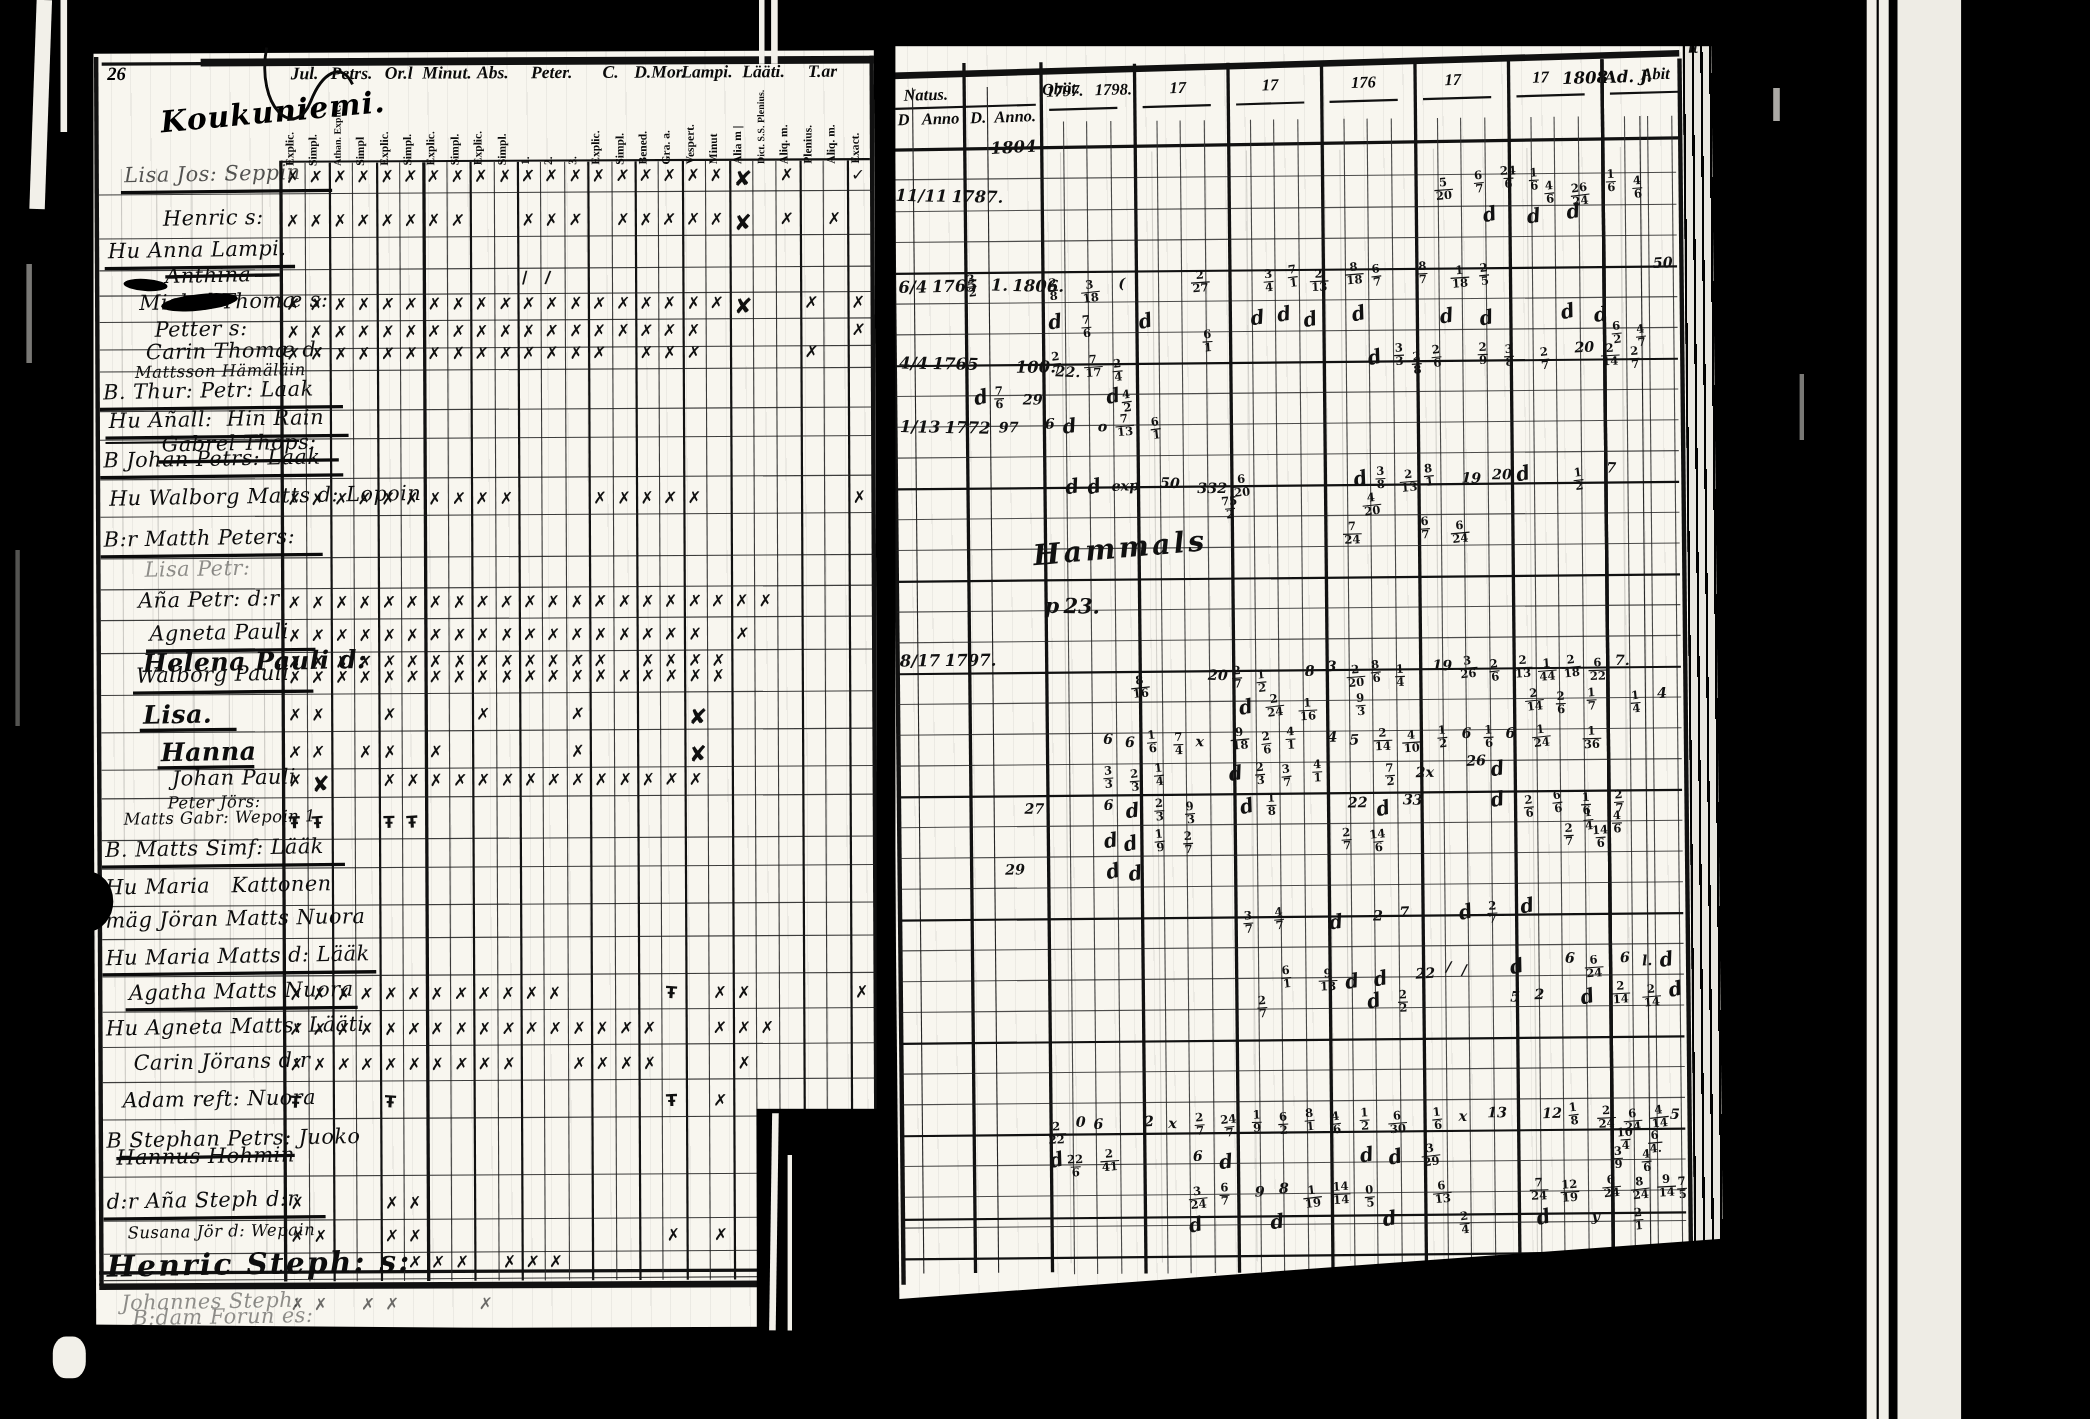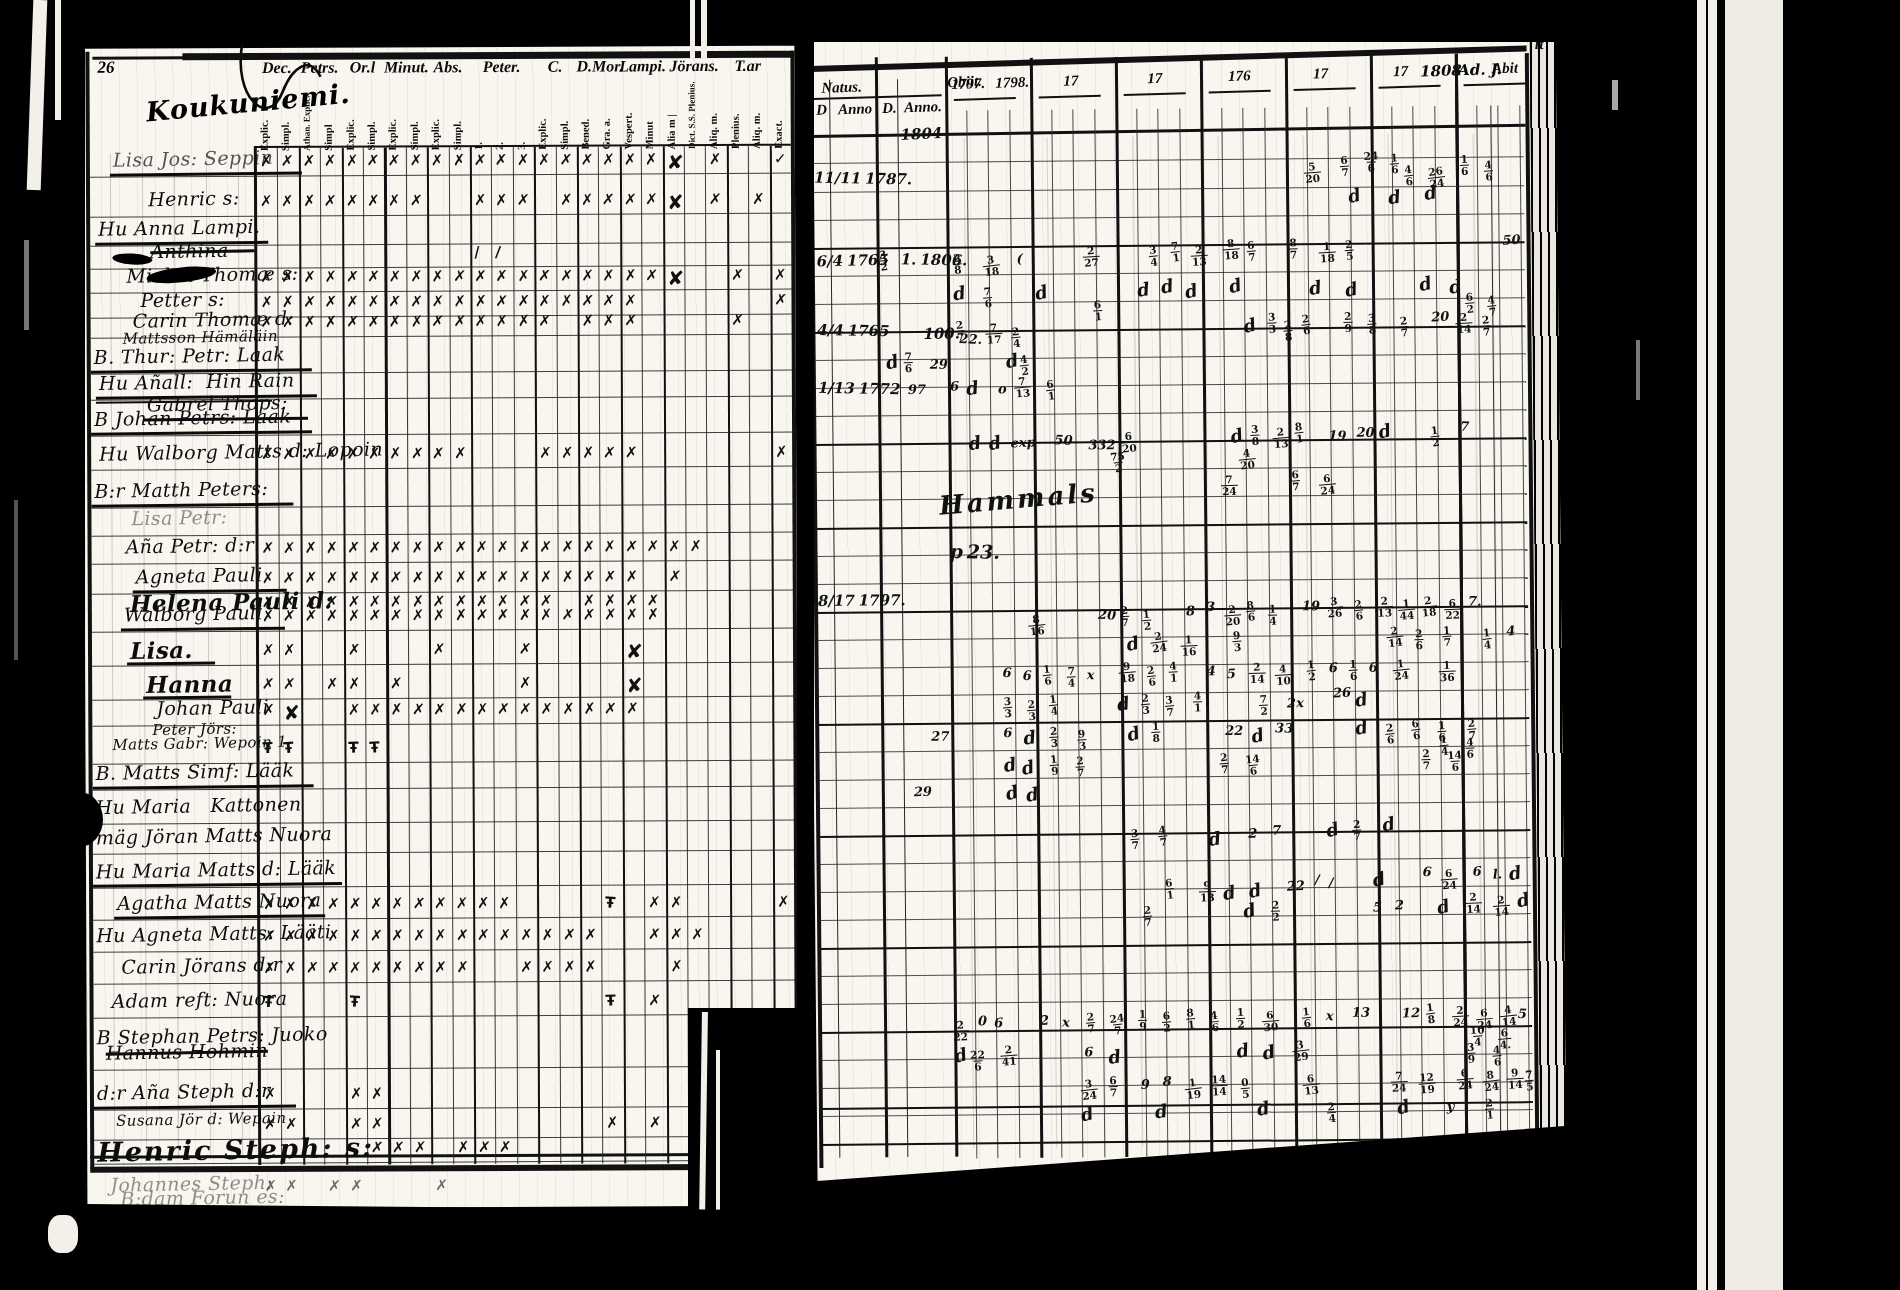--- a/index.html
+++ b/index.html
@@ -70,21 +70,21 @@
         <div class="ln" style="left: 88px; top: 1152px; width: 709px; height: 3px;"></div>
         <div class="ln" style="left: 88px; top: 1163px; width: 709px; height: 6px;"></div>
         <div class="ln" style="left: 793px; top: 50px; width: 4px; height: 1118px;"></div>
         <div class="ln" style="left: 258px; top: 143px; width: 535px; height: 2px;"></div>
         <div class="ln" style="left: 112px; top: 150px; width: 1px; height: 1005px; background: rgb(0, 0, 0); opacity: 0.18;"></div>
         <div class="ln" style="left: 144px; top: 150px; width: 1px; height: 1005px; background: rgb(0, 0, 0); opacity: 0.18;"></div>
         <div class="ln" style="left: 176px; top: 150px; width: 1px; height: 1005px; background: rgb(0, 0, 0); opacity: 0.18;"></div>
         <div class="ln" style="left: 208px; top: 150px; width: 1px; height: 1005px; background: rgb(0, 0, 0); opacity: 0.18;"></div>
         <div class="ln" style="left: 240px; top: 150px; width: 1px; height: 1005px; background: rgb(0, 0, 0); opacity: 0.18;"></div>
         <div class="ln" style="left: 256px; top: 143px; width: 2.5px; height: 1019px;"></div>
-        <div class="hdr-main" style="left: 258px; top: 56px; width: 42.8px;">Dec.</div>
+        <div class="hdr-main" style="left: 258px; top: 56px; width: 42.8px;">Jul.</div>
         <div class="hdr-sub" style="left: 262px; top: 72px;">Explic.</div>
         <div class="ln" style="left: 279.4px; top: 145px; width: 1px; height: 1017px; background: rgb(38, 38, 38); opacity: 0.9;"></div>
         <div class="hdr-sub" style="left: 283.4px; top: 72px;">Simpl.</div>
         <div class="ln" style="left: 300.8px; top: 145px; width: 2.2px; height: 1017px;"></div>
         <div class="hdr-main" style="left: 300.8px; top: 56px; width: 42.8px;">Petrs.</div>
         <div class="hdr-sub" style="left: 304.8px; top: 72px; font-size: 9px;">Athan. Explic.</div>
         <div class="ln" style="left: 322.2px; top: 145px; width: 1px; height: 1017px; background: rgb(38, 38, 38); opacity: 0.9;"></div>
         <div class="hdr-sub" style="left: 326.2px; top: 72px;">Simpl</div>
         <div class="ln" style="left: 343.6px; top: 145px; width: 2.2px; height: 1017px;"></div>
         <div class="hdr-main" style="left: 343.6px; top: 56px; width: 42.8px;">Or.l</div>
@@ -117,21 +117,21 @@
         <div class="hdr-main" style="left: 579px; top: 56px; width: 42.8px;">D.Mor.</div>
         <div class="hdr-sub" style="left: 583px; top: 72px;">Bened.</div>
         <div class="ln" style="left: 600.4px; top: 145px; width: 1px; height: 1017px; background: rgb(38, 38, 38); opacity: 0.9;"></div>
         <div class="hdr-sub" style="left: 604.4px; top: 72px;">Gra. a.</div>
         <div class="ln" style="left: 621.8px; top: 145px; width: 2.2px; height: 1017px;"></div>
         <div class="hdr-main" style="left: 621.8px; top: 56px; width: 42.8px;">Lampi.</div>
         <div class="hdr-sub" style="left: 625.8px; top: 72px;">Vespert.</div>
         <div class="ln" style="left: 643.2px; top: 145px; width: 1px; height: 1017px; background: rgb(38, 38, 38); opacity: 0.9;"></div>
         <div class="hdr-sub" style="left: 647.2px; top: 72px;">Minut</div>
         <div class="ln" style="left: 664.6px; top: 145px; width: 2.2px; height: 1017px;"></div>
-        <div class="hdr-main" style="left: 664.6px; top: 56px; width: 64.2px;">Jörans.</div>
+        <div class="hdr-main" style="left: 664.6px; top: 56px; width: 64.2px;">Lääti.</div>
         <div class="hdr-sub" style="left: 668.6px; top: 72px;">Alia m |</div>
         <div class="ln" style="left: 686px; top: 145px; width: 1px; height: 1017px; background: rgb(38, 38, 38); opacity: 0.9;"></div>
         <div class="hdr-sub" style="left: 690px; top: 72px; font-size: 9px;">Dict. S.S. Plenius.</div>
         <div class="ln" style="left: 707.4px; top: 145px; width: 1px; height: 1017px; background: rgb(38, 38, 38); opacity: 0.9;"></div>
         <div class="hdr-sub" style="left: 711.4px; top: 72px;">Aliq. m.</div>
         <div class="ln" style="left: 728.8px; top: 145px; width: 2.2px; height: 1017px;"></div>
         <div class="hdr-main" style="left: 728.8px; top: 56px; width: 42.8px;">T.ar</div>
         <div class="hdr-sub" style="left: 732.8px; top: 72px;">Plenius.</div>
         <div class="ln" style="left: 750.2px; top: 145px; width: 1px; height: 1017px; background: rgb(38, 38, 38); opacity: 0.9;"></div>
         <div class="hdr-sub" style="left: 754.2px; top: 72px;">Aliq. m.</div>

